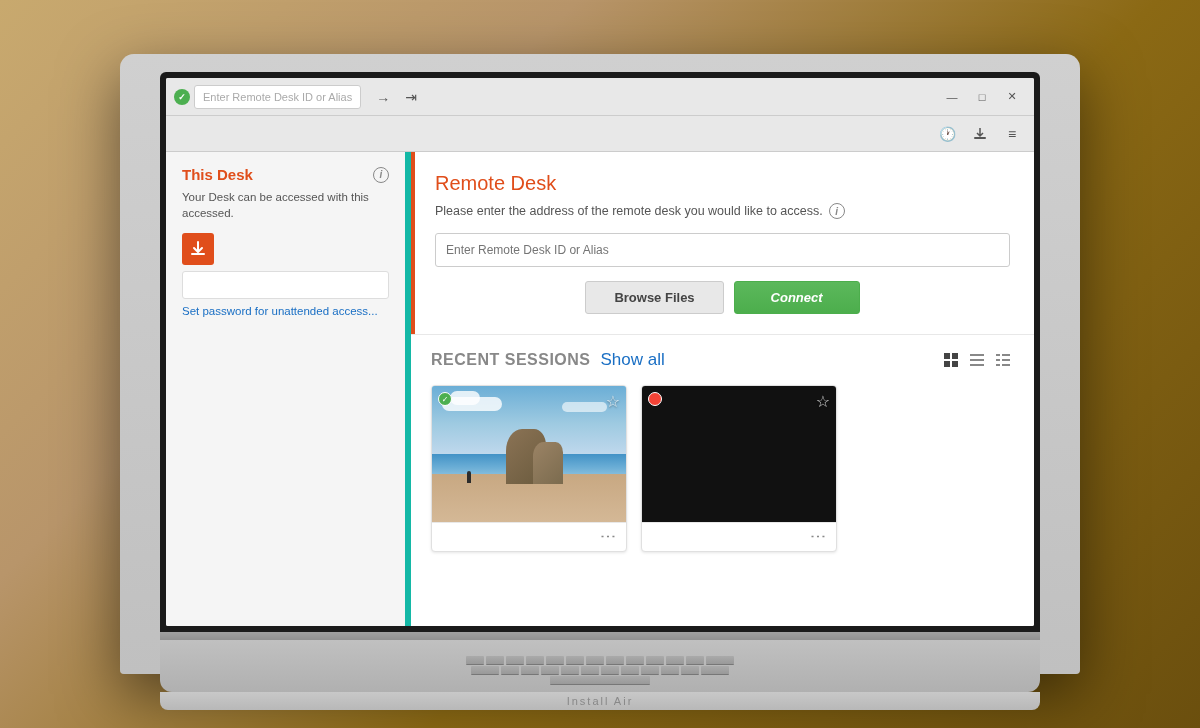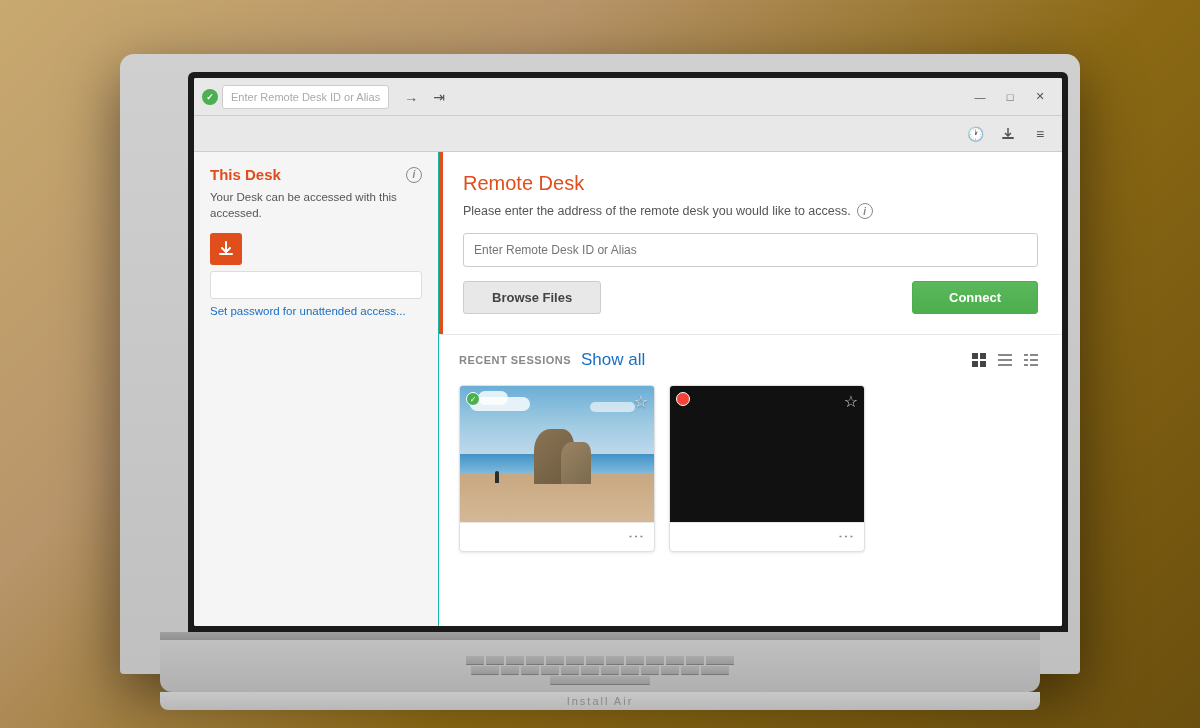--- a/index.html
+++ b/index.html
@@ -24,21 +24,20 @@
       box-shadow: 0 20px 60px rgba(0,0,0,0.5);
     }
 
     .screen-bezel {
       width: 100%;
       height: 560px;
       background: #1a1a1a;
       border-radius: 6px 6px 0 0;
       padding: 6px;
       position: relative;
-      margin-left: 28px;
     }
 
     .screen {
       width: 100%;
       height: 100%;
       background: #f0f0f0;
       border-radius: 2px;
       overflow: hidden;
       position: relative;
     }
@@ -157,21 +156,21 @@
     
     .main-content {
       display: flex;
       height: calc(100% - 74px);
     }
 
     
     .sidebar {
       width: 245px;
       background: #f5f5f5;
-      border-right: 1px solid #14b8a6;
+      border-right: 6px solid #14b8a6;
       flex-shrink: 0;
       overflow: hidden;
     }
 
     .this-desk-section {
       padding: 14px 16px 16px;
     }
 
     .this-desk-header {
       display: flex;
@@ -316,21 +315,21 @@
       padding: 0 10px;
       font-size: 12px;
       color: #aaa;
       margin-bottom: 14px;
       outline: none;
     }
 
     .button-row {
       display: flex;
       gap: 10px;
-      justify-content: space-between;
+      justify-content: center;
     }
 
     .browse-btn {
       padding: 8px 28px;
       background: #e8e8e8;
       border: 1px solid #ccc;
       border-radius: 3px;
       font-size: 13px;
       font-weight: 600;
       color: #444;
@@ -339,36 +338,37 @@
 
     .connect-btn {
       padding: 8px 36px;
       background: linear-gradient(180deg, #5cb85c 0%, #4cae4c 100%);
       border: 1px solid #4cae4c;
       border-radius: 3px;
       font-size: 13px;
       font-weight: 600;
       color: white;
       cursor: pointer;
+      font-style: italic;
     }
 
     
     .recent-sessions {
       padding: 14px 20px;
     }
 
     .recent-header {
       display: flex;
       align-items: center;
       gap: 10px;
       margin-bottom: 14px;
     }
 
     .recent-title {
-      font-size: 11px;
+      font-size: 16px;
       font-weight: 600;
       color: #888;
       letter-spacing: 0.5px;
     }
 
     .show-all-link {
       color: #1a6fc4;
       font-size: 17px;
       text-decoration: none;
       cursor: pointer;

